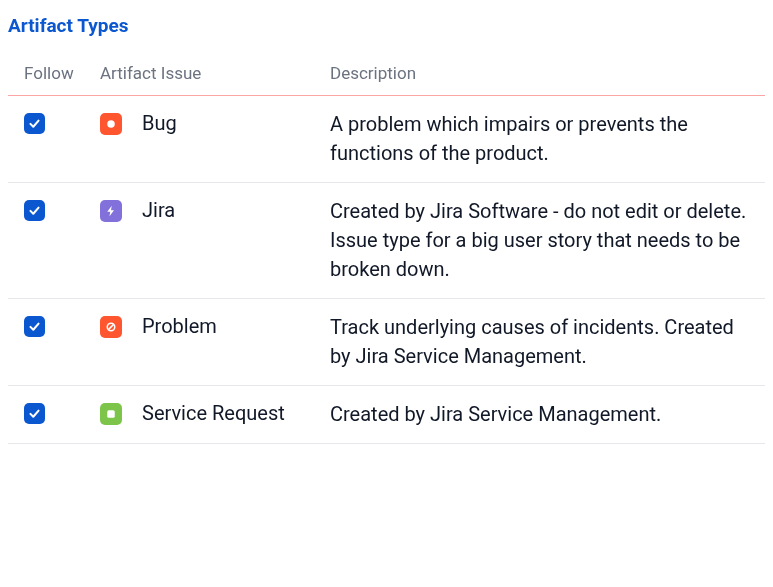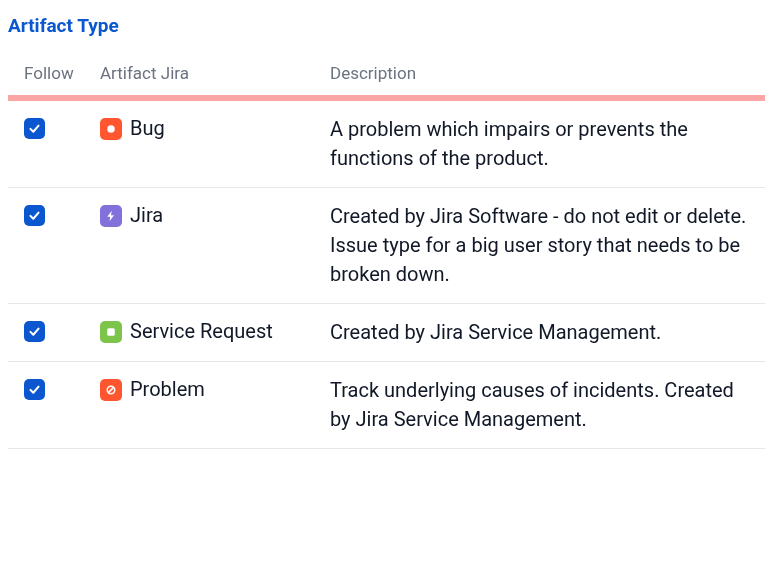--- a/index.html
+++ b/index.html
@@ -24,21 +24,21 @@
     table {
       width: 100%;
       border-collapse: collapse;
     }
     thead th {
       text-align: left;
       font-weight: 400;
       font-size: 17px;
       color: #6b7280;
       padding: 8px 12px 12px 12px;
-      border-bottom: 6px solid #fca5a5;
+      border-bottom: 1px solid #fca5a5;
     }
     thead th:first-child {
       padding-left: 16px;
     }
     tbody td {
       padding: 14px 12px;
       border-bottom: 1px solid #e5e7eb;
       vertical-align: top;
       font-size: 20px;
       color: #111827;
@@ -61,21 +61,21 @@
       cursor: pointer;
       margin-top: 3px;
     }
     .checkbox svg {
       width: 13px;
       height: 13px;
     }
     .artifact-cell {
       display: flex;
       align-items: flex-start;
-      gap: 8px;
+      gap: 20px;
     }
     .type-icon {
       width: 22px;
       height: 22px;
       border-radius: 5px;
       display: inline-flex;
       align-items: center;
       justify-content: center;
       flex-shrink: 0;
       margin-top: 3px;
@@ -98,27 +98,27 @@
     .desc {
       font-size: 20px;
       color: #111827;
       line-height: 1.45;
       text-align: right;
     }
   </style>
 </head>
 <body>
 
-<h2 class="heading">Artifact Type</h2>
+<h2 class="heading">Artifact Types</h2>
 
 <table>
   <thead>
     <tr>
       <th>Follow</th>
-      <th>Artifact Jira</th>
+      <th>Artifact Issue</th>
       <th>Description</th>
     </tr>
   </thead>
   <tbody id="rows">
       <tr>
         <td><span class="checkbox">
             <svg viewBox="0 0 16 16" fill="none">
               <path d="M3 8.5L6.5 12L13 4.5" stroke="#fff" stroke-width="2.5" stroke-linecap="round" stroke-linejoin="round"></path>
             </svg>
           </span></td>
@@ -153,43 +153,43 @@
         <td><span class="desc">Created by Jira Software - do not edit or delete. Issue type for a big user story that needs to be broken down.</span></td>
       </tr>
       <tr>
         <td><span class="checkbox">
             <svg viewBox="0 0 16 16" fill="none">
               <path d="M3 8.5L6.5 12L13 4.5" stroke="#fff" stroke-width="2.5" stroke-linecap="round" stroke-linejoin="round"></path>
             </svg>
           </span></td>
         <td class="artcol">
           <div class="artifact-cell">
-            <span class="type-icon ic-service">
-              <svg viewBox="0 0 16 16">
-                <rect x="3" y="3" width="10" height="10" rx="2" fill="#fff"></rect>
-              </svg>
-            </span>
-            <span class="artname">Service Request</span>
-          </div>
-        </td>
-        <td><span class="desc">Created by Jira Service Management.</span></td>
-      </tr>
-      <tr>
-        <td><span class="checkbox">
-            <svg viewBox="0 0 16 16" fill="none">
-              <path d="M3 8.5L6.5 12L13 4.5" stroke="#fff" stroke-width="2.5" stroke-linecap="round" stroke-linejoin="round"></path>
-            </svg>
-          </span></td>
-        <td class="artcol">
-          <div class="artifact-cell">
             <span class="type-icon ic-problem">
               <svg viewBox="0 0 16 16" fill="none" stroke="#fff" stroke-width="2">
                 <circle cx="8" cy="8" r="5"></circle>
                 <line x1="4.5" y1="11.5" x2="11.5" y2="4.5"></line>
               </svg>
             </span>
             <span class="artname">Problem</span>
           </div>
         </td>
         <td><span class="desc">Track underlying causes of incidents. Created by Jira Service Management.</span></td>
       </tr>
+      <tr>
+        <td><span class="checkbox">
+            <svg viewBox="0 0 16 16" fill="none">
+              <path d="M3 8.5L6.5 12L13 4.5" stroke="#fff" stroke-width="2.5" stroke-linecap="round" stroke-linejoin="round"></path>
+            </svg>
+          </span></td>
+        <td class="artcol">
+          <div class="artifact-cell">
+            <span class="type-icon ic-service">
+              <svg viewBox="0 0 16 16">
+                <rect x="3" y="3" width="10" height="10" rx="2" fill="#fff"></rect>
+              </svg>
+            </span>
+            <span class="artname">Service Request</span>
+          </div>
+        </td>
+        <td><span class="desc">Created by Jira Service Management.</span></td>
+      </tr>
     </tbody>
 </table>
 
 </body></html>

